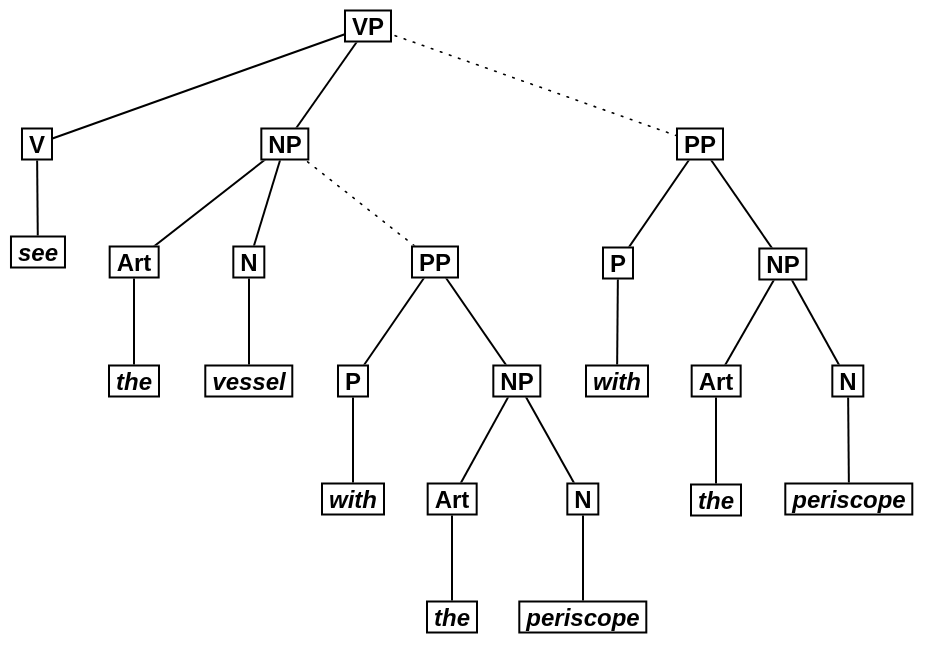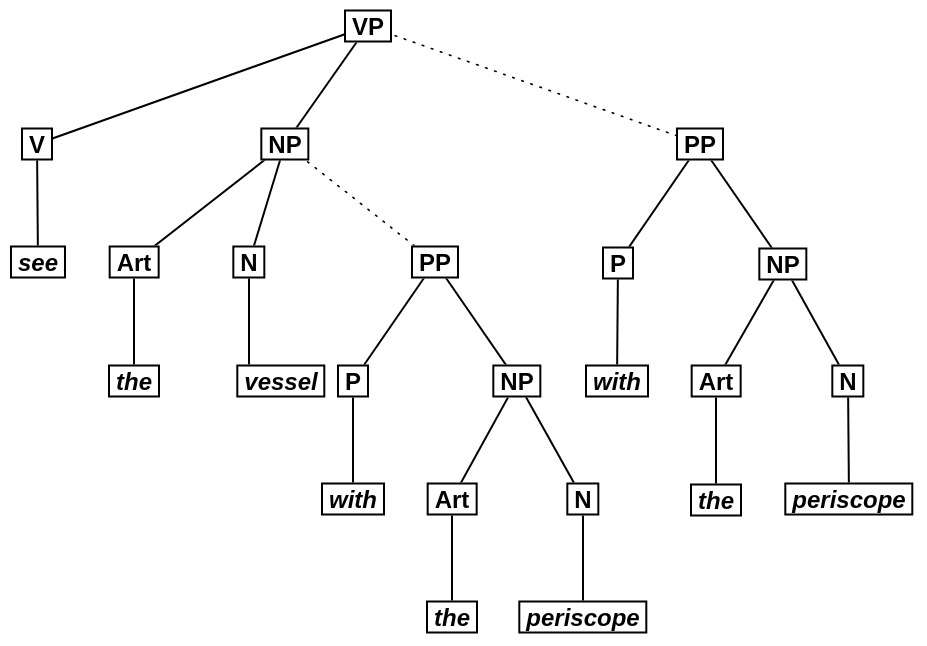--- a/index.html
+++ b/index.html
@@ -69,28 +69,28 @@
       <line x1="618" y1="263" x2="617" y2="381" stroke="#000000" stroke-width="2"></line>
       <line x1="783" y1="264" x2="716" y2="381" stroke="#000000" stroke-width="2"></line>
       <line x1="783" y1="264" x2="848" y2="381" stroke="#000000" stroke-width="2"></line>
       <line x1="716" y1="381" x2="716" y2="500" stroke="#000000" stroke-width="2"></line>
       <line x1="848" y1="381" x2="849" y2="499" stroke="#000000" stroke-width="2"></line>
     </svg>
 <div class="node" style="left: 368px; top: 26px; border-color: rgb(0, 0, 0); background: rgb(255, 255, 255); color: rgb(0, 0, 0);">VP</div>
     <div class="node" style="left: 37px; top: 144px; border-color: rgb(0, 0, 0); background: rgb(255, 255, 255); color: rgb(0, 0, 0);">V</div>
     <div class="node" style="left: 285px; top: 144px; border-color: rgb(0, 0, 0); background: rgb(255, 255, 255); color: rgb(0, 0, 0);">NP</div>
     <div class="node" style="left: 700px; top: 144px; border-color: rgb(0, 0, 0); background: rgb(255, 255, 255); color: rgb(0, 0, 0);">PP</div>
-    <div class="node italic" style="left: 38px; top: 262px; border-color: rgb(0, 0, 0); background: rgb(255, 255, 255); color: rgb(0, 0, 0);">see</div>
+    <div class="node italic" style="left: 38px; top: 252px; border-color: rgb(0, 0, 0); background: rgb(255, 255, 255); color: rgb(0, 0, 0);">see</div>
     <div class="node" style="left: 134px; top: 262px; border-color: rgb(0, 0, 0); background: rgb(255, 255, 255); color: rgb(0, 0, 0);">Art</div>
     <div class="node" style="left: 249px; top: 262px; border-color: rgb(0, 0, 0); background: rgb(255, 255, 255); color: rgb(0, 0, 0);">N</div>
     <div class="node" style="left: 435px; top: 262px; border-color: rgb(0, 0, 0); background: rgb(255, 255, 255); color: rgb(0, 0, 0);">PP</div>
     <div class="node" style="left: 618px; top: 263px; border-color: rgb(0, 0, 0); background: rgb(255, 255, 255); color: rgb(0, 0, 0);">P</div>
     <div class="node" style="left: 783px; top: 264px; border-color: rgb(0, 0, 0); background: rgb(255, 255, 255); color: rgb(0, 0, 0);">NP</div>
     <div class="node italic" style="left: 134px; top: 381px; border-color: rgb(0, 0, 0); background: rgb(255, 255, 255); color: rgb(0, 0, 0);">the</div>
-    <div class="node italic" style="left: 249px; top: 381px; border-color: rgb(0, 0, 0); background: rgb(255, 255, 255); color: rgb(0, 0, 0); margin-left: 32px;">vessel</div>
+    <div class="node italic" style="left: 249px; top: 381px; border-color: rgb(0, 0, 0); background: rgb(255, 255, 255); color: rgb(0, 0, 0);">vessel</div>
     <div class="node" style="left: 353px; top: 381px; border-color: rgb(0, 0, 0); background: rgb(255, 255, 255); color: rgb(0, 0, 0);">P</div>
     <div class="node" style="left: 517px; top: 381px; border-color: rgb(0, 0, 0); background: rgb(255, 255, 255); color: rgb(0, 0, 0);">NP</div>
     <div class="node italic" style="left: 617px; top: 381px; border-color: rgb(0, 0, 0); background: rgb(255, 255, 255); color: rgb(0, 0, 0);">with</div>
     <div class="node" style="left: 716px; top: 381px; border-color: rgb(0, 0, 0); background: rgb(255, 255, 255); color: rgb(0, 0, 0);">Art</div>
     <div class="node" style="left: 848px; top: 381px; border-color: rgb(0, 0, 0); background: rgb(255, 255, 255); color: rgb(0, 0, 0);">N</div>
     <div class="node italic" style="left: 353px; top: 499px; border-color: rgb(0, 0, 0); background: rgb(255, 255, 255); color: rgb(0, 0, 0);">with</div>
     <div class="node" style="left: 452px; top: 499px; border-color: rgb(0, 0, 0); background: rgb(255, 255, 255); color: rgb(0, 0, 0);">Art</div>
     <div class="node" style="left: 583px; top: 499px; border-color: rgb(0, 0, 0); background: rgb(255, 255, 255); color: rgb(0, 0, 0);">N</div>
     <div class="node italic" style="left: 716px; top: 500px; border-color: rgb(0, 0, 0); background: rgb(255, 255, 255); color: rgb(0, 0, 0);">the</div>
     <div class="node italic" style="left: 849px; top: 499px; border-color: rgb(0, 0, 0); background: rgb(255, 255, 255); color: rgb(0, 0, 0);">periscope</div>

